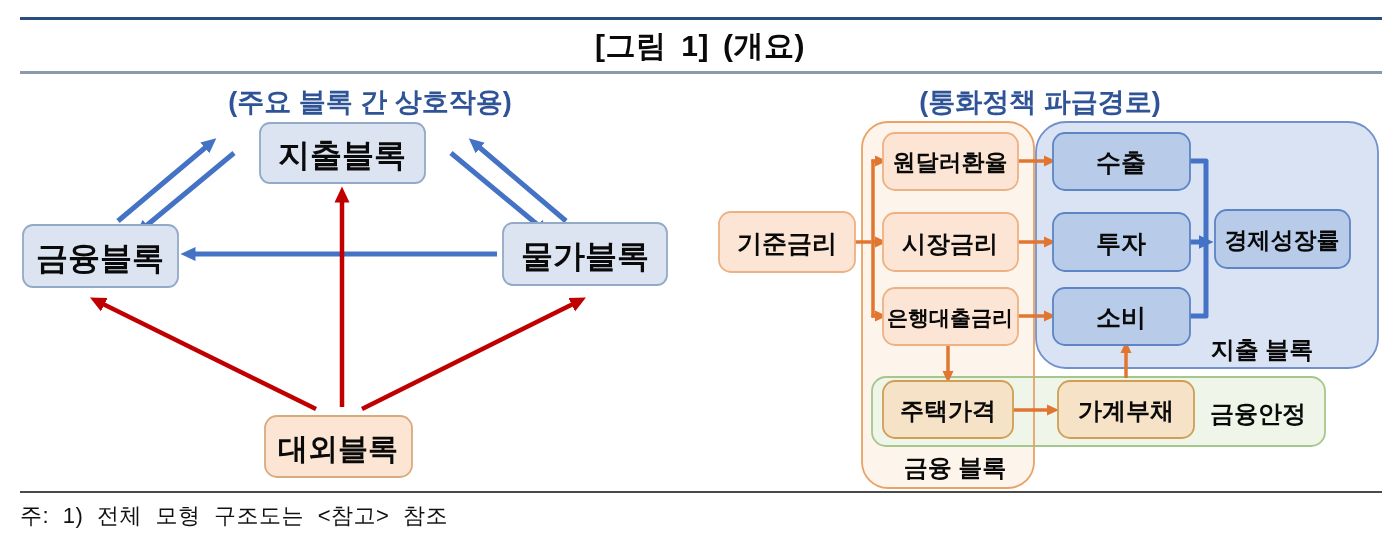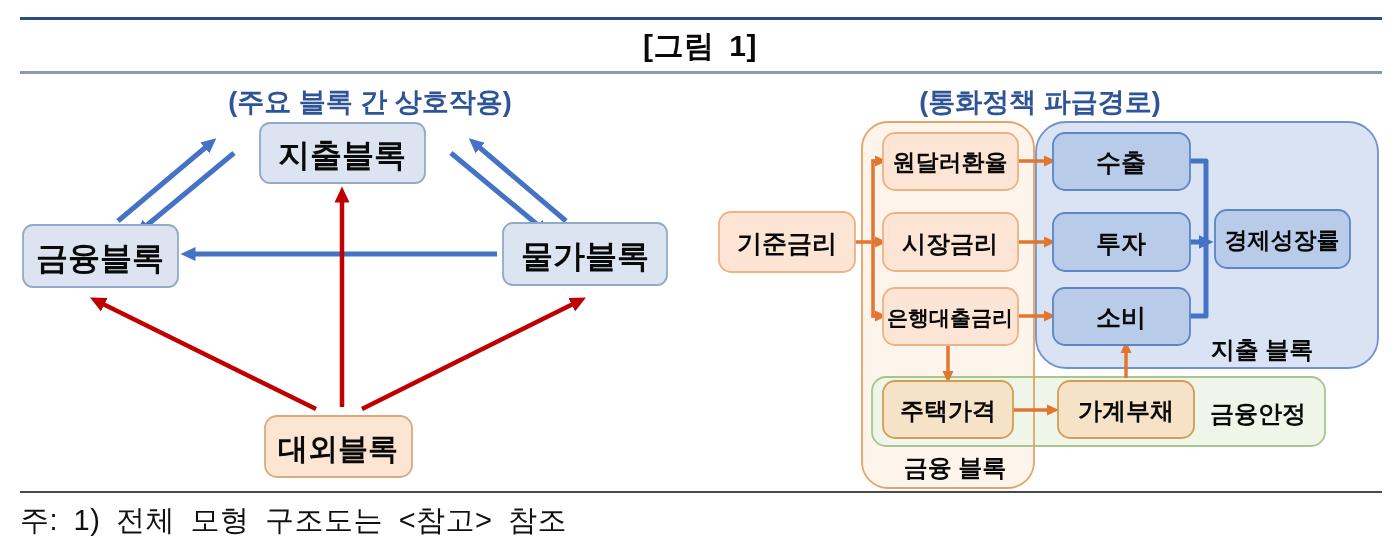--- a/index.html
+++ b/index.html
@@ -15,38 +15,39 @@
     position:absolute;top:24px;left:0;width:1400px;height:44px;
     display:flex;align-items:center;justify-content:center;
     font-size:30px;font-weight:bold;color:#0a0a0a;letter-spacing:0.5px;word-spacing:6px;
   }
   .fig-title .seg{margin:0 7px;}
   .bok-underline{border-bottom:2px dotted #b05a2a;padding-bottom:1px;}
   .fig-title sup{font-size:17px;font-weight:bold;position:relative;top:-10px;left:1px;}
 
   .footnote{
     position:absolute;top:501px;left:20px;
-    font-size:29px;color:#111111;letter-spacing:0.5px;word-spacing:7px;
+    font-size:22px;color:#111111;letter-spacing:0.5px;word-spacing:7px;
   }
 
   svg text{font-family:"Liberation Sans","DejaVu Sans",sans-serif;}
   .node-label{font-weight:bold;fill:#0a0a0a;}
   .subtitle{font-weight:bold;fill:#2E5497;font-size:27px;}
   .group-label{font-weight:bold;fill:#0a0a0a;font-size:24px;}
 </style>
 </head>
 <body>
 
 <div id="stage">
 
   <div class="rule rule-top"></div>
   <div class="rule rule-mid"></div>
 
   <div class="fig-title">
     <span class="seg">[그림 1]</span>
+    <span class="seg">(개요)</span>
   </div>
 
   <svg style="position:absolute;left:0;top:80px;" width="1400" height="412" viewBox="0 80 1400 412">
     <defs>
       <marker id="mblue" markerUnits="userSpaceOnUse" markerWidth="16" markerHeight="15" refX="1.5" refY="7.5" orient="auto">
         <path d="M0,0.5 L15,7.5 L0,14.5 Z" fill="#4472C4"></path>
       </marker>
       <marker id="mred" markerUnits="userSpaceOnUse" markerWidth="17" markerHeight="16" refX="1.5" refY="8" orient="auto">
         <path d="M0,0.5 L16,8 L0,15.5 Z" fill="#C00000"></path>
       </marker>

